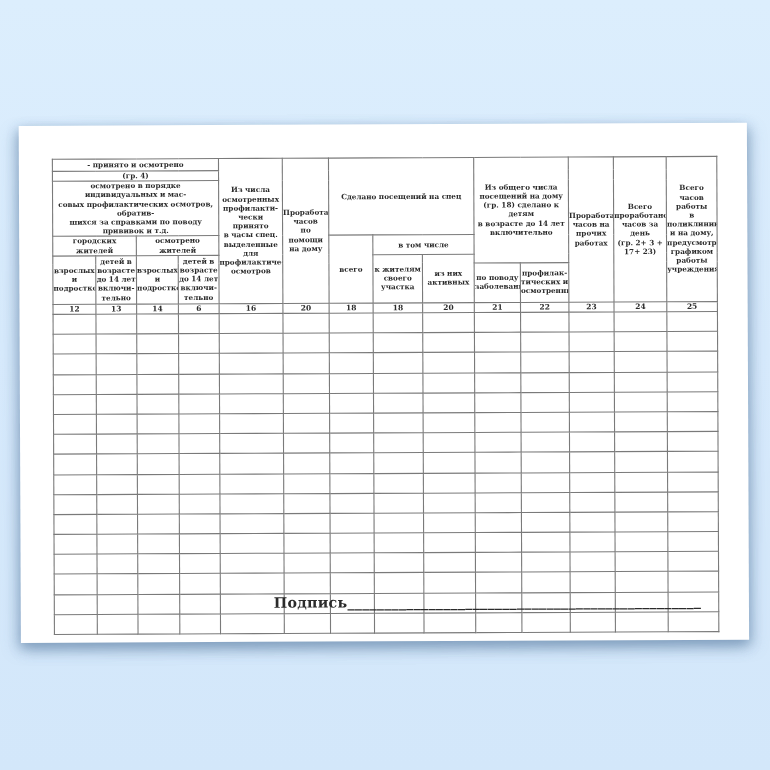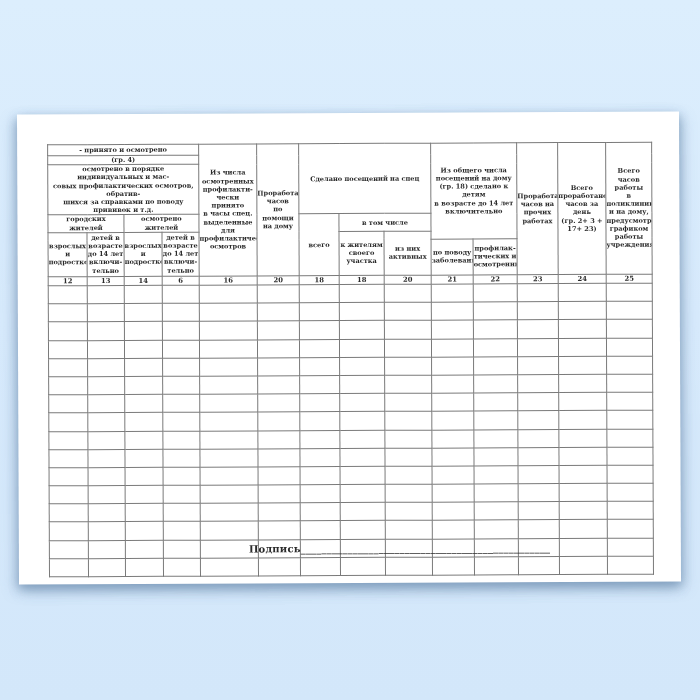--- a/index.html
+++ b/index.html
@@ -30,21 +30,21 @@
   tr.r2{height:7px}
   tr.r3{height:26px}
   tr.r4{height:12px}
   tr.r5{height:8px}
   tr.r6{height:36px}
   tr.r7{height:9px}
   tr.r7 td{font-size:6.8px}
   tbody tr{height:18.2px}
   .signature{
     position:absolute;left:230px;top:431px;
-    font-size:10px;line-height:9px;font-weight:700;color:#2b2b2b;
+    font-size:13px;line-height:9px;font-weight:700;color:#2b2b2b;
     letter-spacing:0.2px;white-space:nowrap;
   }
 </style>
 </head>
 <body>
 
 <div class="stage">
   <div class="paper">
 
     <table class="form">

